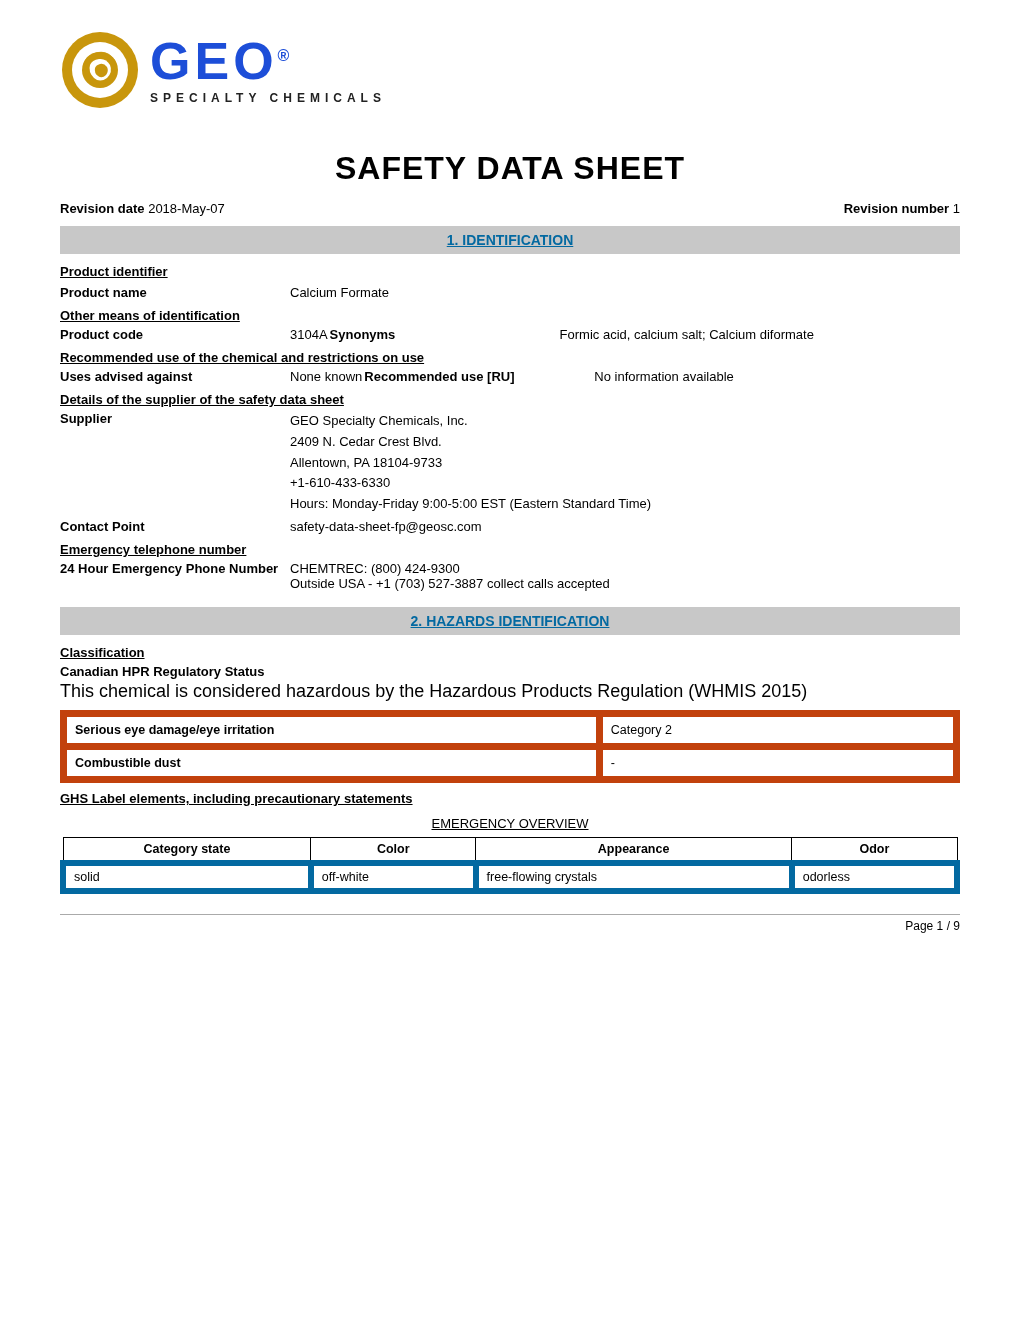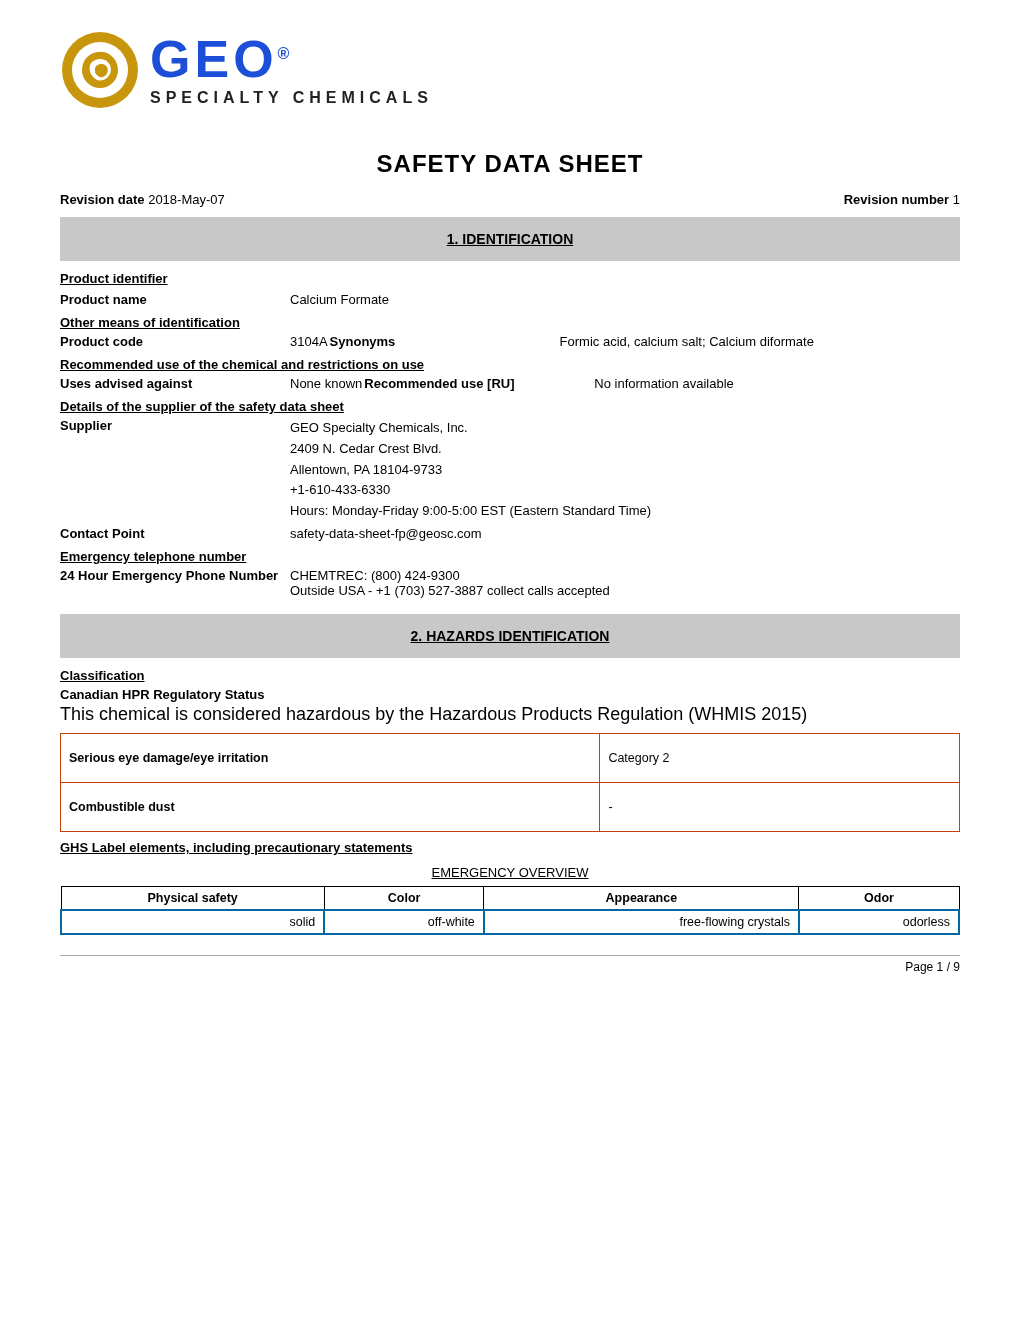--- a/index.html
+++ b/index.html
@@ -31,52 +31,52 @@
       font-weight: bold;
       color: #1d4ed8;
       letter-spacing: 4px;
       line-height: 1;
     }
     .geo-text .reg {
       font-size: 16px;
       vertical-align: super;
     }
     .specialty-text {
-      font-size: 16px;
+      font-size: 12px;
       font-weight: bold;
       letter-spacing: 5px;
       color: #222;
       margin-top: 4px;
     }
     .title-section {
       text-align: center;
       margin: 18px 0 14px 0;
     }
     .main-title {
-      font-size: 24px;
+      font-size: 32px;
       font-weight: bold;
       letter-spacing: 1px;
       margin-top: 40px;
     }
     .meta-row {
       display: flex;
       justify-content: space-between;
       margin-bottom: 10px;
       font-size: 13px;
     }
     .meta-row span b {
       font-weight: bold;
     }
     .section-header {
       background: #c8c8c8;
       text-align: center;
       font-weight: bold;
       font-size: 14px;
-      padding: 14px 0;
-      color: #000000;
+      padding: 6px 0;
+      color: #0369a1;
       text-decoration: underline;
       margin-bottom: 10px;
     }
     .field-row {
       display: flex;
       margin-bottom: 4px;
     }
     .field-label-inline {
       font-weight: bold;
       min-width: 230px;
@@ -97,22 +97,22 @@
     .address-block {
       line-height: 1.6;
     }
     .classification-table {
       width: 100%;
       border-collapse: collapse;
       margin: 8px 0;
       font-size: 12.5px;
     }
     .classification-table td {
-      border: 1px solid #c2410c;
-      padding: 17px 8px;
+      border: 7px solid #c2410c;
+      padding: 6px 8px;
     }
     .classification-table td:first-child {
       font-weight: bold;
       width: 60%;
     }
     .emergency-overview-title {
       text-align: center;
       font-weight: normal;
       text-decoration: underline;
       margin: 10px 0 6px 0;
@@ -124,23 +124,23 @@
       margin-bottom: 10px;
     }
     .properties-table th {
       border: 1px solid #000;
       padding: 4px 8px;
       font-weight: bold;
       text-align: center;
       background: #fff;
     }
     .properties-table td {
-      border: 2px solid #0369a1;
+      border: 6px solid #0369a1;
       padding: 4px 8px;
-      text-align: right;
+      text-align: left;
     }
     .ghs-section {
       margin-top: 6px;
     }
     .inline-two-row {
       display: flex;
       flex-direction: row;
       gap: 2px;
     }
     .inline-two-row .row {
@@ -290,21 +290,21 @@
 
 <div class="ghs-section">
   <span class="underline-heading">GHS Label elements, including precautionary statements</span>
 </div>
 
 <div class="emergency-overview-title">EMERGENCY OVERVIEW</div>
 
 <table class="properties-table">
   <thead id="properties-thead">
       <tr>
-        <th>Physical safety</th>
+        <th>Category state</th>
         <th>Color</th>
         <th>Appearance</th>
         <th>Odor</th>
       </tr>
     </thead>
   <tbody id="properties-tbody">
       <tr>
         <td>solid</td>
         <td>off-white</td>
         <td>free-flowing crystals</td>

